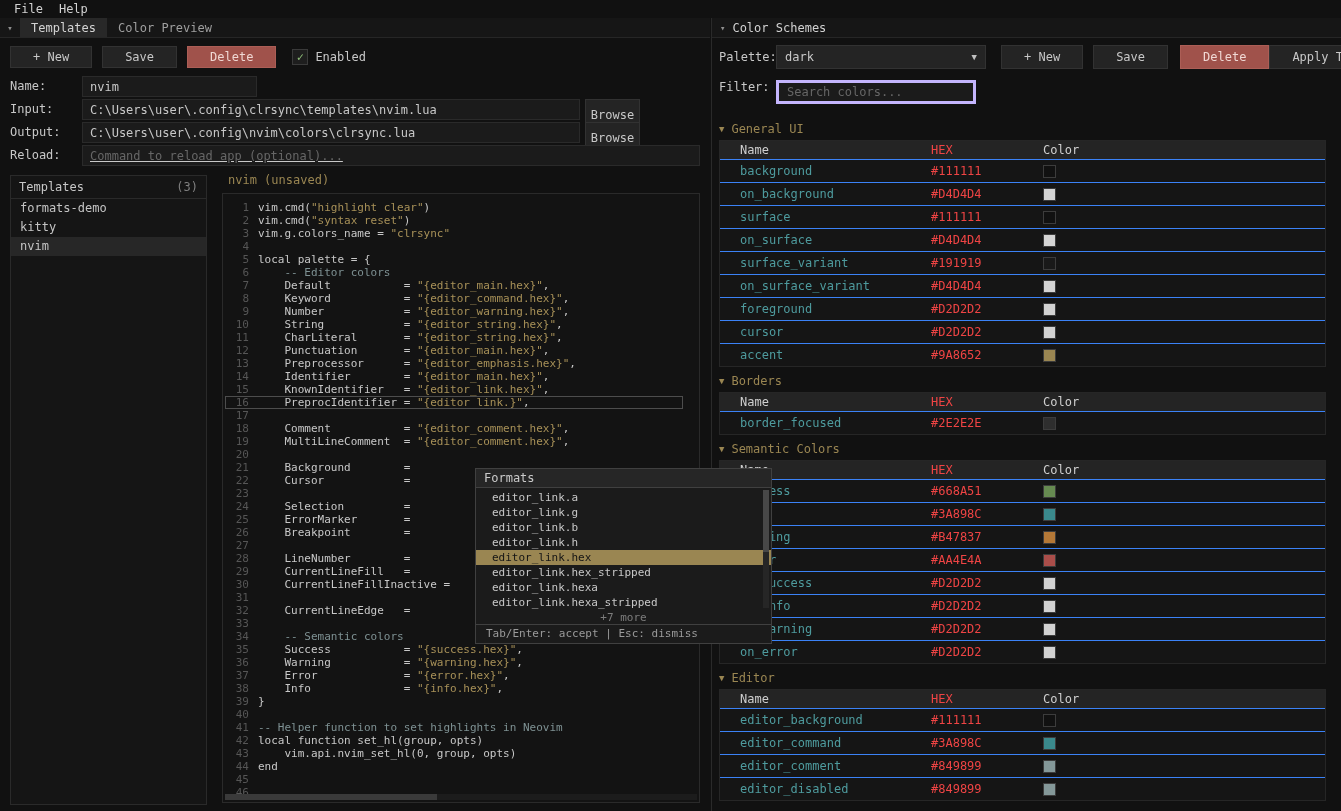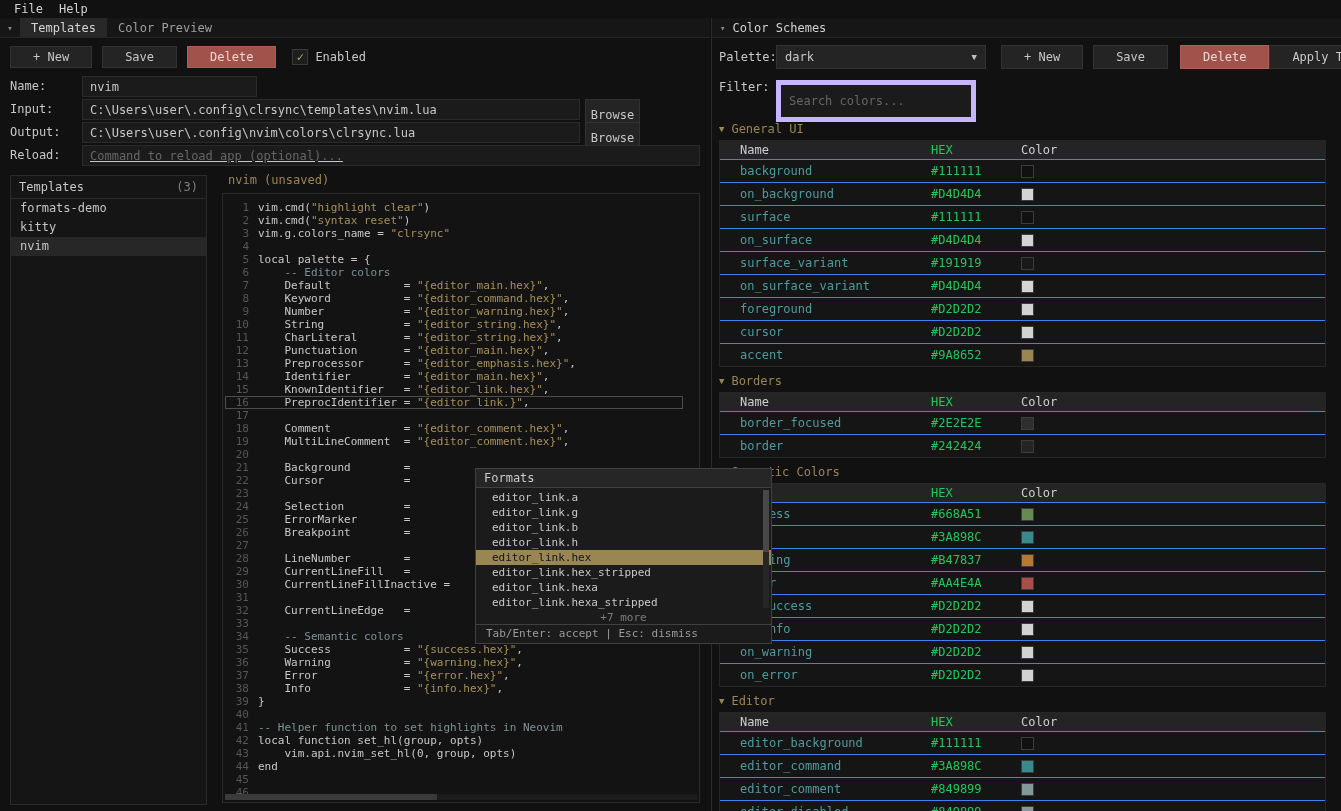--- a/index.html
+++ b/index.html
@@ -69,35 +69,35 @@
   .prow{position:absolute;top:27px;left:7px;right:8px;height:24px;display:flex;align-items:center}
   .rlabel{width:57px;flex:none}
   .pselect{width:210px;height:24px;background:#242424;border:1px solid #323232;display:flex;align-items:center;justify-content:space-between;padding:0 8px;cursor:pointer;flex:none}
   .pselect .chev{font-size:9px;color:#C0C0C0}
   .prow .btn{height:24px}
   .btn-new{margin-left:15px}
   .btn-save{margin-left:10px}
   .btn-del{margin-left:12px}
   .btn-apply{margin-left:auto}
   .frow2{position:absolute;top:62px;left:7px;height:24px;display:flex;align-items:flex-start}
-  input.filter{width:200px;height:24px;background:#1b1b1b;border:5px solid #c4b5fd;color:#C8C8C8;font:inherit;font-size:12px;padding:16px 8px;outline:none}
+  input.filter{width:200px;height:24px;background:#1b1b1b;border:3px solid #c4b5fd;color:#C8C8C8;font:inherit;font-size:12px;padding:8px 8px;outline:none}
   input.filter::placeholder{color:#666}
 
   
   .sections{position:absolute;top:100px;left:7px;width:607px;bottom:0;overflow:hidden;padding-top:3px}
   .sec-title{display:flex;align-items:center;gap:7px;color:#9A8652;margin:6px 0 4px;height:15px;cursor:pointer}
   .section:first-child .sec-title{margin-top:0}
   .sec-title .tri{color:#9A8652}
   .ctable{border:1px solid #262626;background:#151515}
   .crow{display:flex;align-items:center;height:23px}
   .crow + .crow{border-top:1px solid #3b82f6}
   .crow.head{height:18px;background:#242424;color:#CFCFCF}
   .cname{width:211px;padding-left:20px;color:#4E9B9E;white-space:nowrap;overflow:hidden}
   .crow.head .cname{color:#CFCFCF}
-  .chex{width:90px;color:#22c55e}
+  .chex{width:112px;color:#ef4444}
   .ccolor{flex:1;display:flex;align-items:center}
   .swatch{width:13px;height:13px;border:1px solid #3c3c3c}
 </style>
 </head>
 <body>
 
 <div id="app">
 
   <div class="menubar" id="menu-items">
       <span class="menu-item">File</span>
@@ -337,27 +337,20 @@
               <div class="chex">HEX</div>
               <div class="ccolor">Color</div>
             </div>
             <div class="crow">
               <div class="cname">border_focused</div>
               <div class="chex">#2E2E2E</div>
               <div class="ccolor">
                 <div class="swatch" style="background: rgb(46, 46, 46);"></div>
               </div>
             </div>
-            <div class="crow">
-              <div class="cname">border</div>
-              <div class="chex">#242424</div>
-              <div class="ccolor">
-                <div class="swatch" style="background: rgb(36, 36, 36);"></div>
-              </div>
-            </div>
           </div>
         </div>
         <div class="section">
           <div class="sec-title">
             <span class="tri">▼</span>
             <span>Semantic Colors</span>
           </div>
           <div class="ctable">
             <div class="crow head">
               <div class="cname">Name</div>

